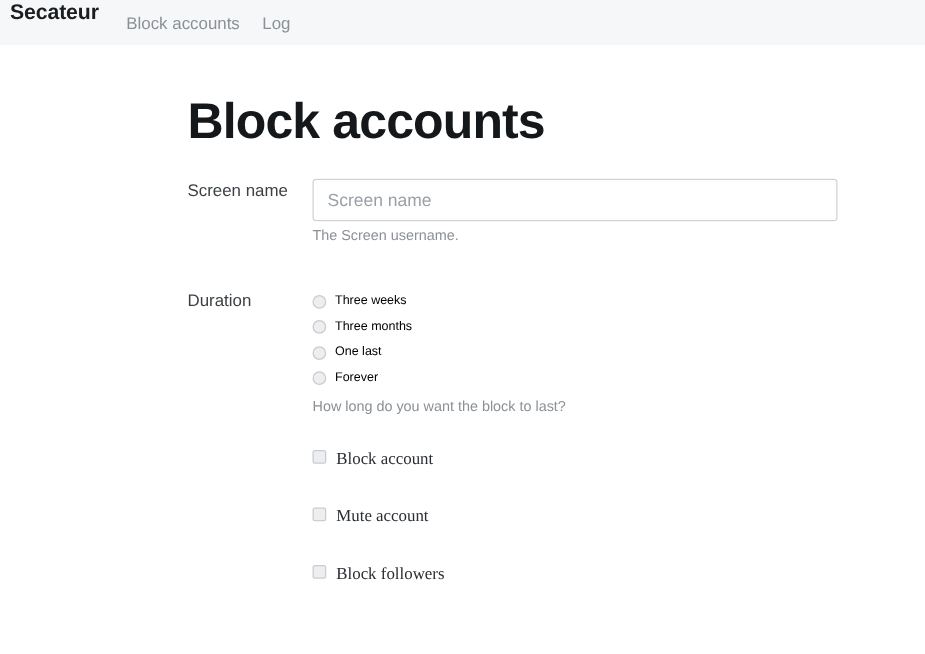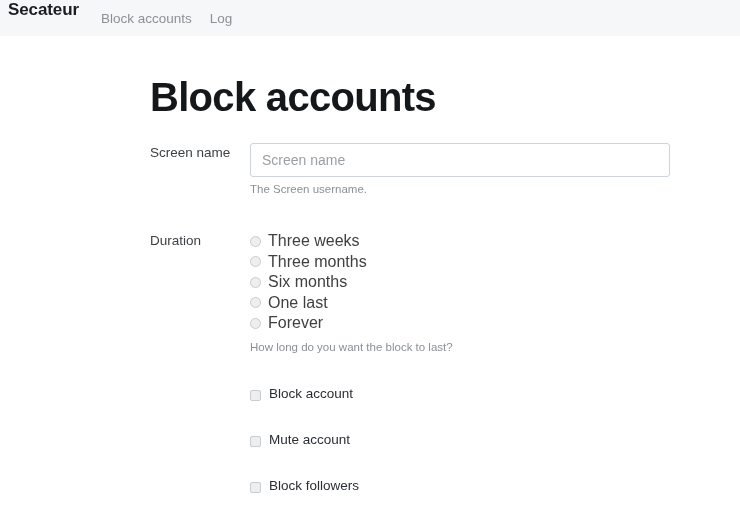--- a/index.html
+++ b/index.html
@@ -136,40 +136,41 @@
     left: 50%;
     top: 50%;
     width: 5px;
     height: 5px;
     margin-left: -2.5px;
     margin-top: -2.5px;
     border-radius: 50%;
     background: #3a3f44;
   }
   .radio-label {
-    font-size: 16px;
-    color: #404040;
+    font-size: 10px;
+    color: #000000;
     line-height: 1;
   }
   .radio-help {
     font-size: 11.5px;
     color: #8b9096;
     margin-top: 7px;
   }
 
   
   .check-group {
     margin-top: 28px;
   }
   .check-row {
     display: flex;
-    align-items: flex-end;
+    align-items: flex-start;
     height: 20px;
     margin-bottom: 26px;
     cursor: pointer;
+    font-family: Liberation Serif, serif;
   }
   .check-mark {
     width: 11px;
     height: 11px;
     border-radius: 2px;
     background: #eceef0;
     border: 1px solid #c9ccd0;
     box-sizing: border-box;
     margin-right: 8px;
     flex: none;
@@ -213,24 +214,20 @@
           <div class="radio-row">
             <span class="radio-mark"></span>
             <span class="radio-label">Three weeks</span>
           </div>
           <div class="radio-row">
             <span class="radio-mark"></span>
             <span class="radio-label">Three months</span>
           </div>
           <div class="radio-row">
             <span class="radio-mark"></span>
-            <span class="radio-label">Six months</span>
-          </div>
-          <div class="radio-row">
-            <span class="radio-mark"></span>
             <span class="radio-label">One last</span>
           </div>
           <div class="radio-row">
             <span class="radio-mark"></span>
             <span class="radio-label">Forever</span>
           </div>
         </div>
 
         <div class="radio-help">How long do you want the block to last?</div>
 

